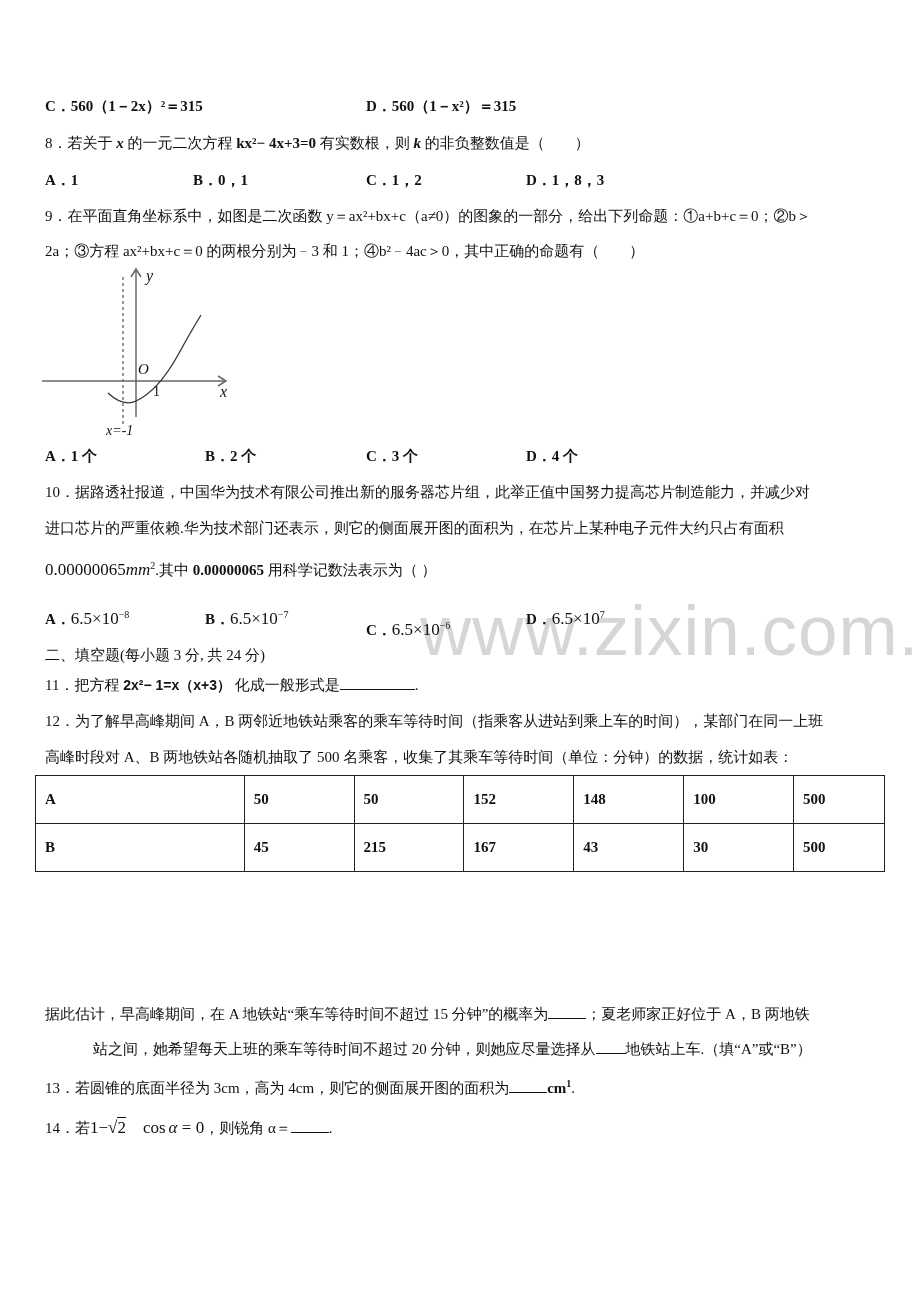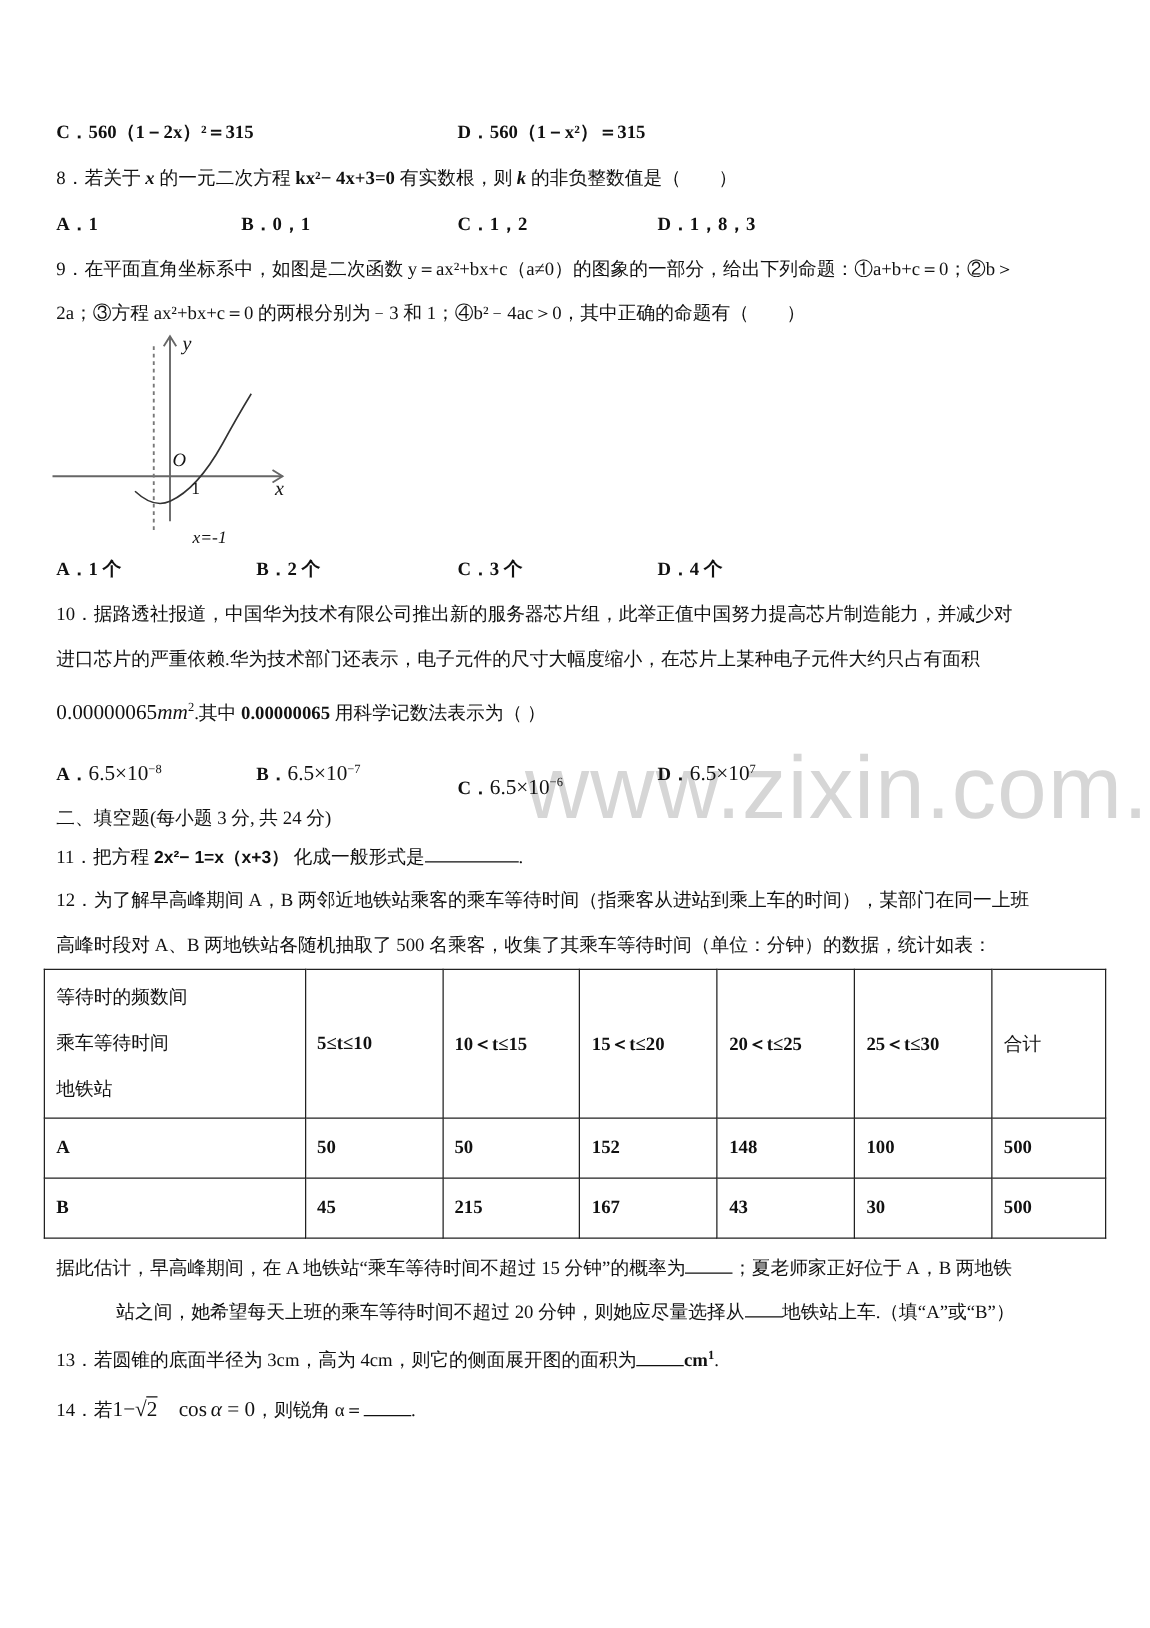--- a/index.html
+++ b/index.html
@@ -65,30 +65,30 @@
       <polyline points="93,12 98,4 103,12" fill="none" stroke="#666" stroke-width="1.5"></polyline>
 
       <line x1="85" y1="12" x2="85" y2="160" stroke="#777" stroke-width="1.5" stroke-dasharray="3,3"></line>
 
       <path d="M 70 128 Q 85 142 98 136 Q 120 126 140 90 Q 152 68 163 50" fill="none" stroke="#333" stroke-width="1.3"></path>
     </svg>
     <span style="position:absolute;left:108px;top:2px;font-style:italic;font-size:16px;">y</span>
     <span style="position:absolute;left:182px;top:118px;font-style:italic;font-size:16px;">x</span>
     <span style="position:absolute;left:100px;top:96px;font-style:italic;font-size:15px;">O</span>
     <span style="position:absolute;left:115px;top:119px;font-size:14px;">1</span>
-    <span style="position:absolute;left:68px;top:158px;font-size:14px;font-style:italic;margin-left:48px;">x=-1</span>
+    <span style="position:absolute;left:68px;top:158px;font-size:14px;font-style:italic;">x=-1</span>
   </div>
 
   <div class="opt b" style="left:45px;top:446px;"><span>A．</span><span>1 个</span></div>
   <div class="opt b" style="left:205px;top:446px;"><span>B．</span><span>2 个</span></div>
   <div class="opt b" style="left:366px;top:446px;"><span>C．</span><span>3 个</span></div>
   <div class="opt b" style="left:526px;top:446px;"><span>D．</span><span>4 个</span></div>
 
   <div class="line" style="top:482px;">10．据路透社报道，中国华为技术有限公司推出新的服务器芯片组，此举正值中国努力提高芯片制造能力，并减少对</div>
-  <div class="line" style="top:518px;">进口芯片的严重依赖.华为技术部门还表示，电子元件的尺寸大幅度缩小，在芯片上某种电子元件大约只占有面积</div>
+  <div class="line" style="top:518px;">进口芯片的严重依赖.华为技术部门还表示，则它的侧面展开图的面积为，在芯片上某种电子元件大约只占有面积</div>
   <div class="line" style="top:560px;">
     <span class="sci">0.00000065</span><span class="sci i">mm</span><sup>2</sup><span>.其中</span>
     <span class="b">0.00000065</span>
     <span>用科学记数法表示为（ ）</span>
   </div>
   <div class="opt" style="left:45px;top:609px;"><span class="lbl">A．</span><span class="sci">6.5×10</span><sup>−8</sup></div>
   <div class="opt" style="left:205px;top:609px;"><span class="lbl">B．</span><span class="sci">6.5×10</span><sup>−7</sup></div>
   <div class="opt" style="left:366px;top:609px;margin-top:11px;"><span class="lbl">C．</span><span class="sci">6.5×10</span><sup>−6</sup></div>
   <div class="opt" style="left:526px;top:609px;"><span class="lbl">D．</span><span class="sci">6.5×10</span><sup>7</sup></div>
 
@@ -107,33 +107,20 @@
     <colgroup>
       <col style="width:209px">
         <col style="width:110px">
         <col style="width:110px">
         <col style="width:110px">
         <col style="width:110px">
         <col style="width:110px">
         <col style="width:91px">
     </colgroup>
     <tbody>
-        <tr class="hdr">
-      <td class="head-multi">
-        <div>等待时的频数间</div>
-        <div>乘车等待时间</div>
-        <div>地铁站</div>
-      </td>
-      <td class="b">5≤t≤10</td>
-      <td class="b">10＜t≤15</td>
-      <td class="b">15＜t≤20</td>
-      <td class="b">20＜t≤25</td>
-      <td class="b">25＜t≤30</td>
-      <td>合计</td>
-    </tr>
     <tr class="r">
       <td>A</td>
       <td>50</td>
       <td>50</td>
       <td>152</td>
       <td>148</td>
       <td>100</td>
       <td>500</td>
     </tr>
     <tr class="r">

